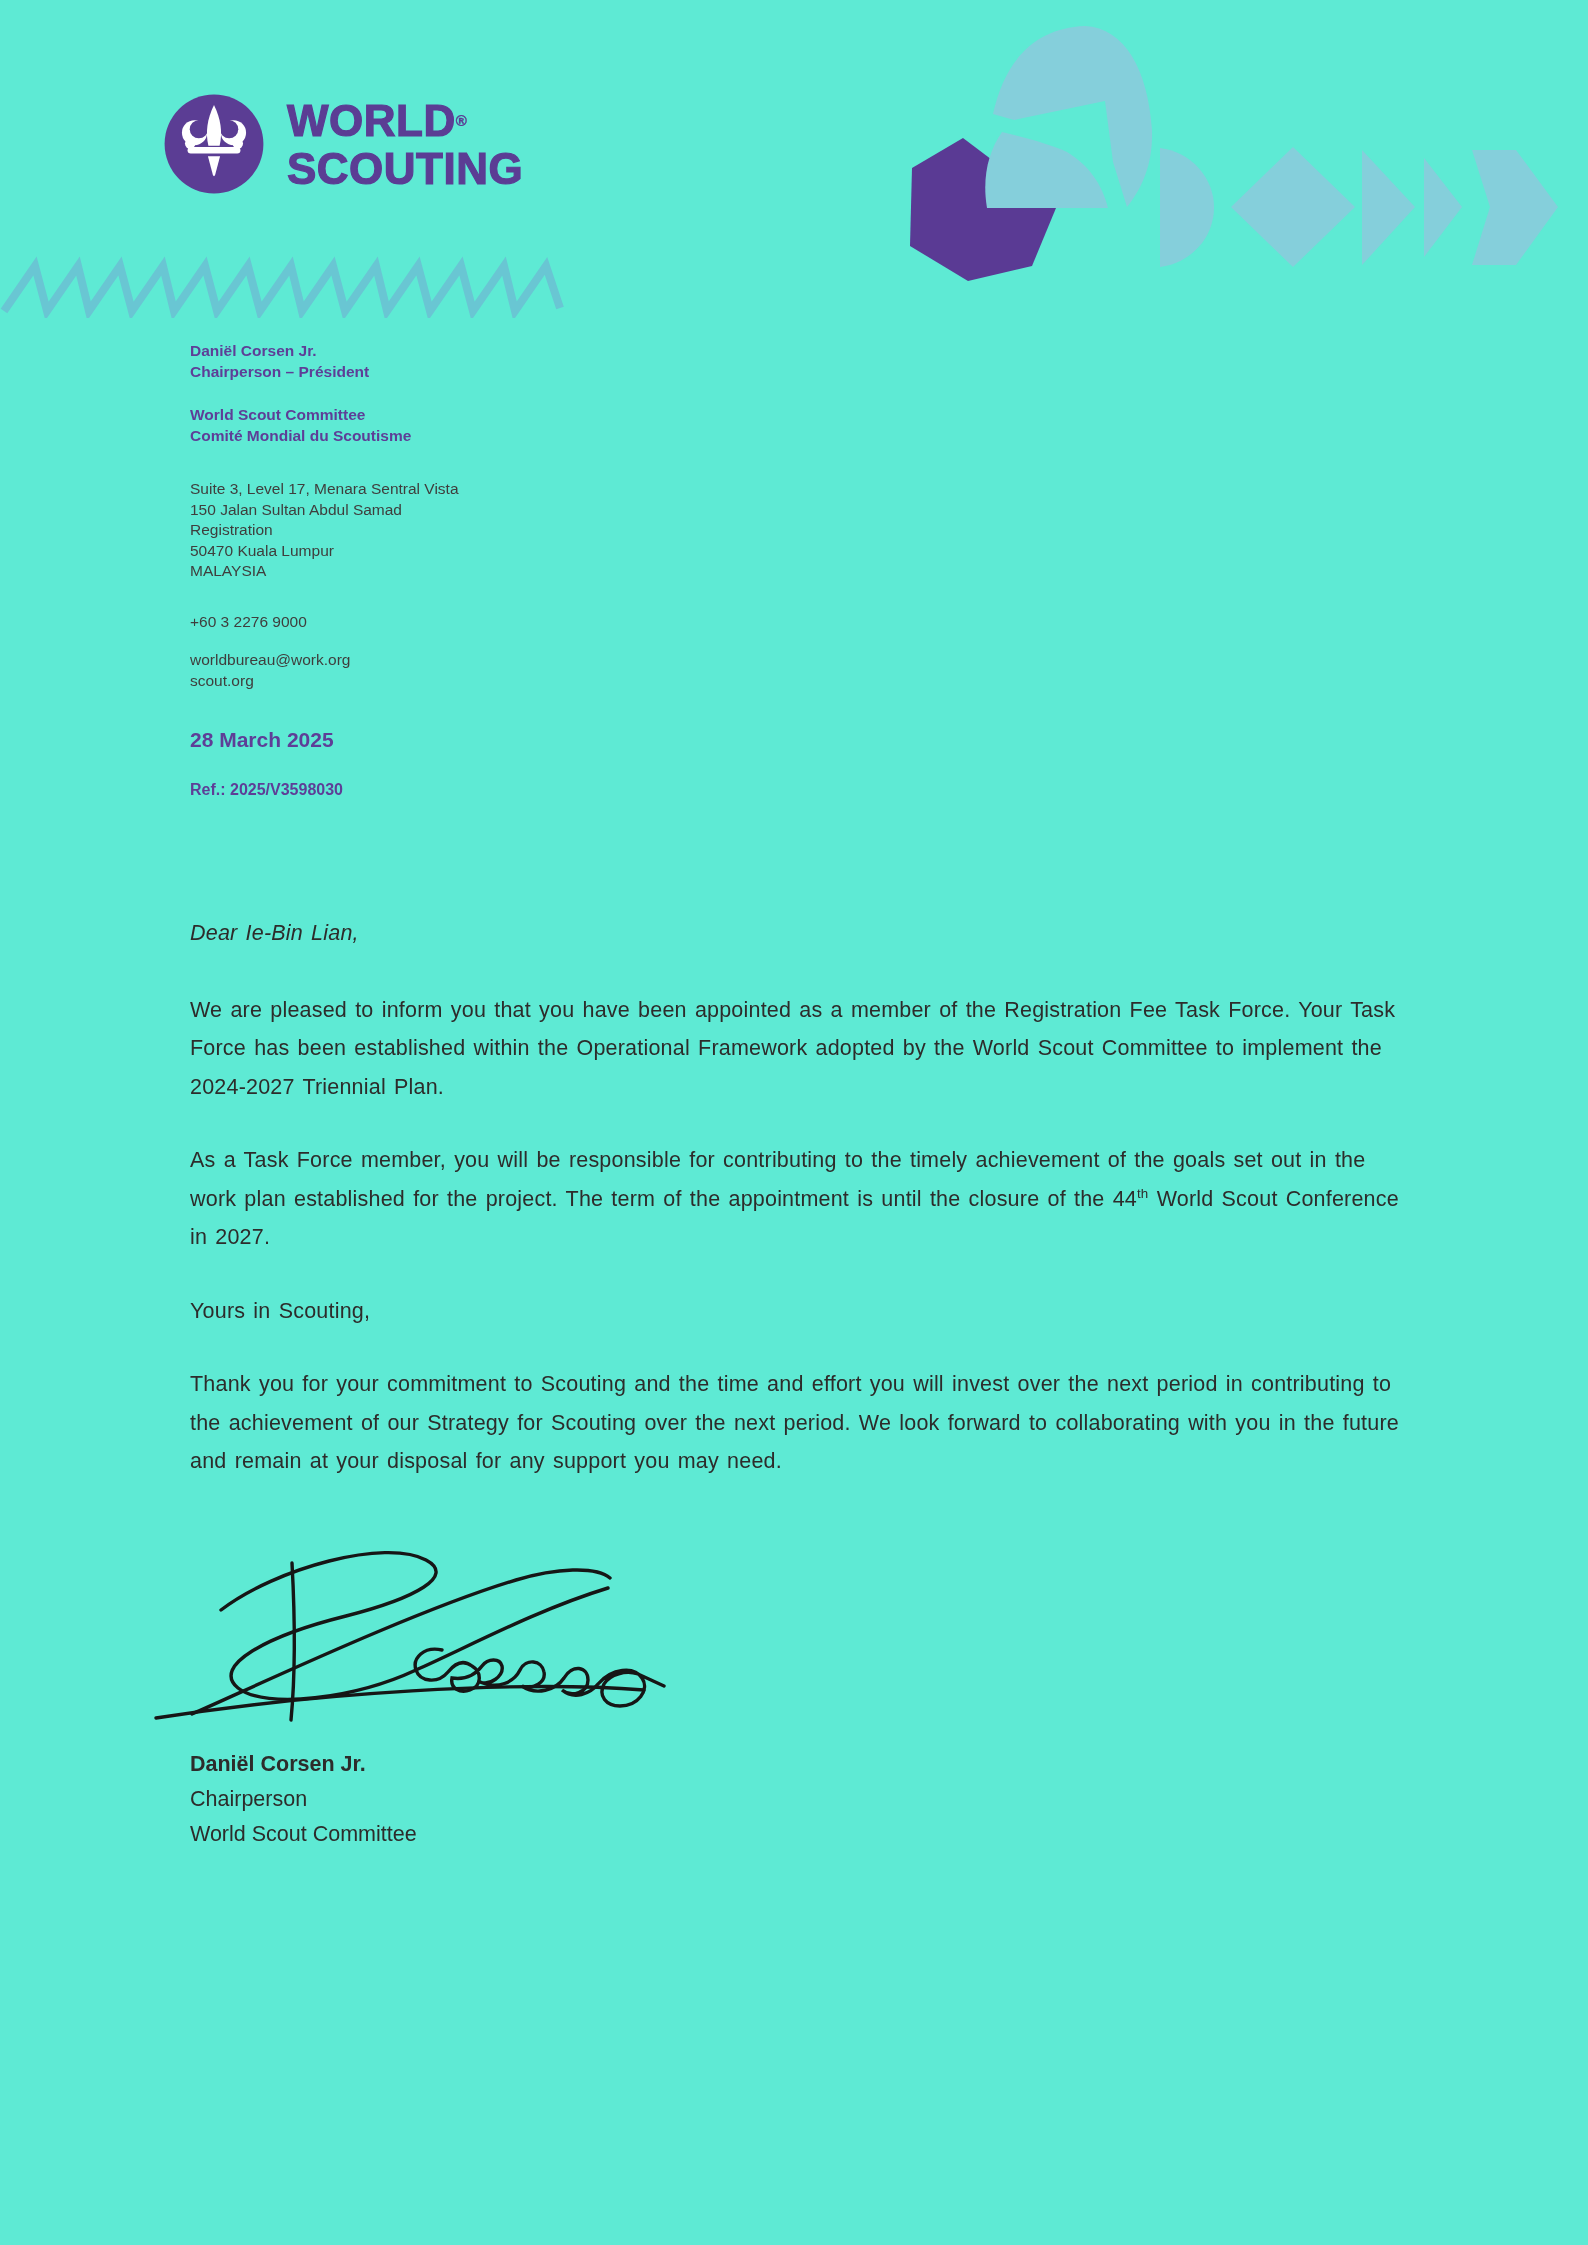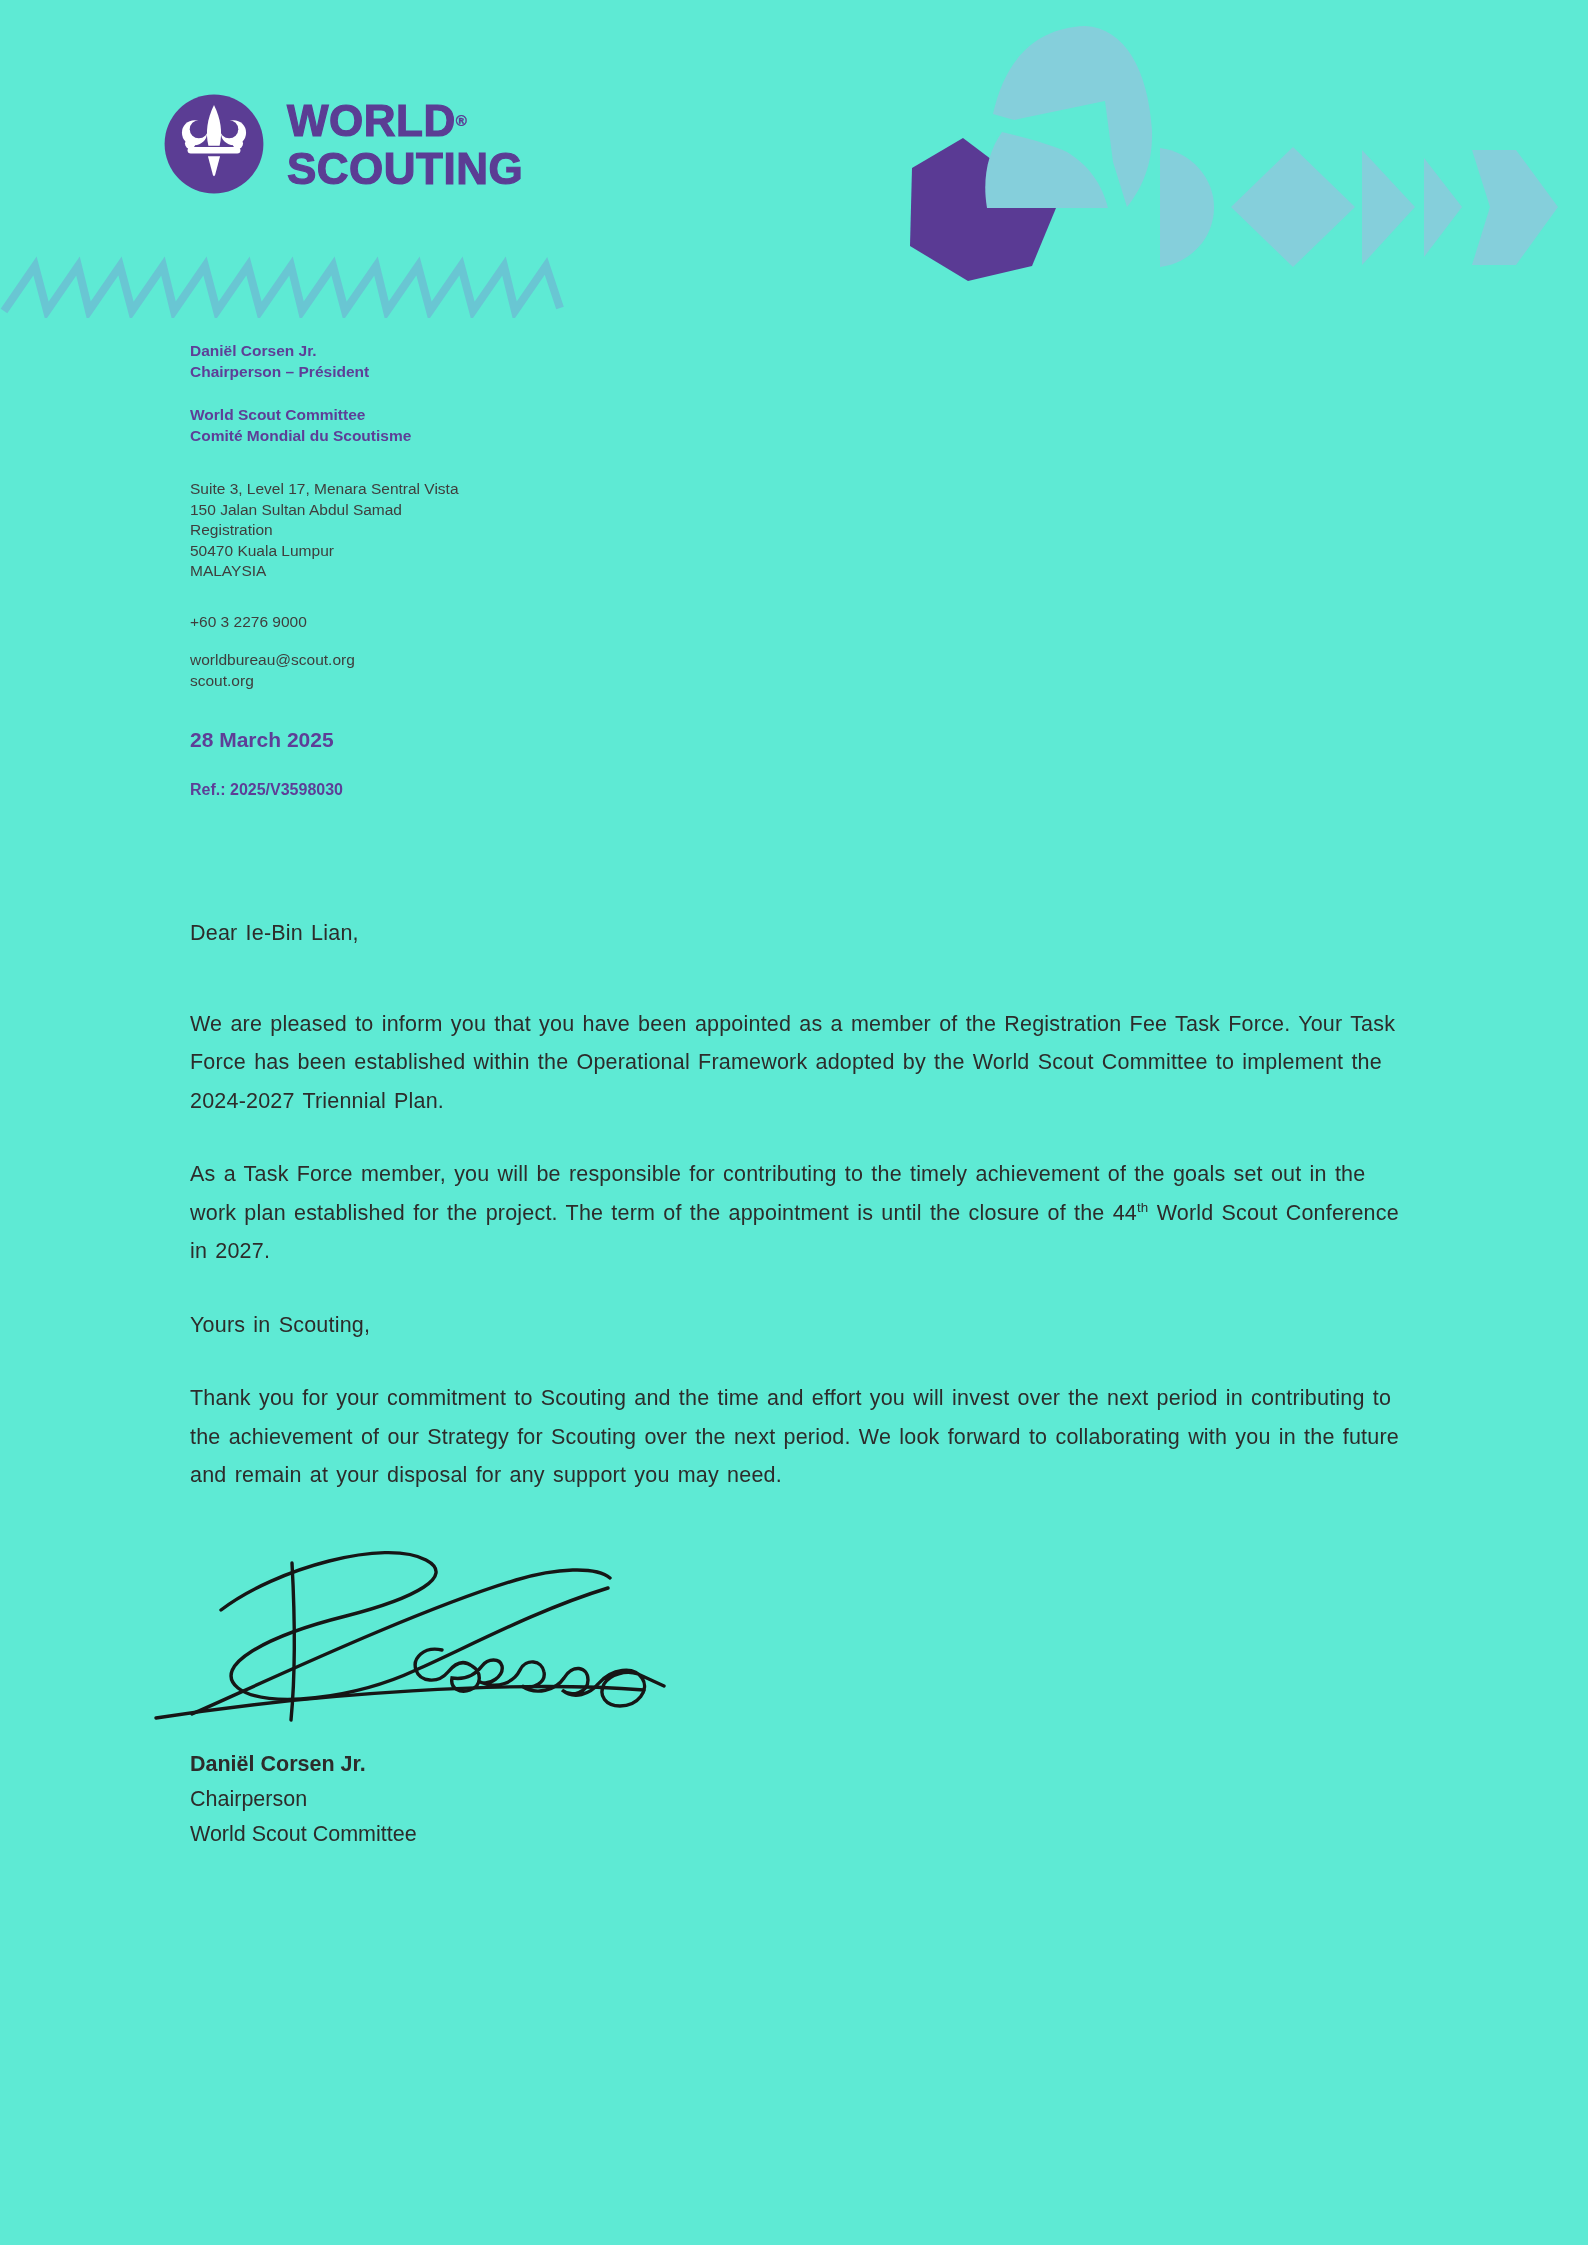--- a/index.html
+++ b/index.html
@@ -46,21 +46,21 @@
   .date-line{left:190px;top:728px;font-size:21px;font-weight:700;color:#5e3e97;}
   .ref-line{left:190px;top:781px;font-size:16px;font-weight:700;color:#5e3e97;}
 
   
   .letter-body{
     left:190px;top:914px;width:1218px;
     font-size:21.5px;line-height:38.5px;color:#2d2c2b;
     letter-spacing:0.2px;word-spacing:2px;
   }
   .letter-body p{margin:0 0 35px 0;}
-  .letter-body p.salutation{margin-bottom:52px;}
+  .letter-body p.salutation{margin-bottom:38px;font-style:italic;}
   .sup{font-size:0.62em;vertical-align:super;line-height:0;}
 
   
   .signature{left:146px;top:1538px;width:524px;height:212px;}
   .signoff{left:190px;top:1747px;font-size:21.5px;line-height:35px;}
   .signoff .s-name{font-weight:700;}
 </style>
 </head>
 <body>
 
@@ -125,21 +125,21 @@
       <div>Suite 3, Level 17, Menara Sentral Vista</div>
       <div>150 Jalan Sultan Abdul Samad</div>
       <div>Registration</div>
       <div>50470 Kuala Lumpur</div>
       <div>MALAYSIA</div>
     </div>
     <div class="grp phone-grp">
       <div>+60 3 2276 9000</div>
     </div>
     <div class="grp mail-grp">
-      <div>worldbureau@scout.org</div>
+      <div>worldbureau@work.org</div>
       <div>scout.org</div>
     </div>
   </div>
 
 
   <div class="abs date-line">28 March 2025</div>
   <div class="abs ref-line">Ref.: 2025/V3598030</div>
 
   <div class="abs letter-body">
     <p class="salutation">Dear Ie-Bin Lian,</p>

